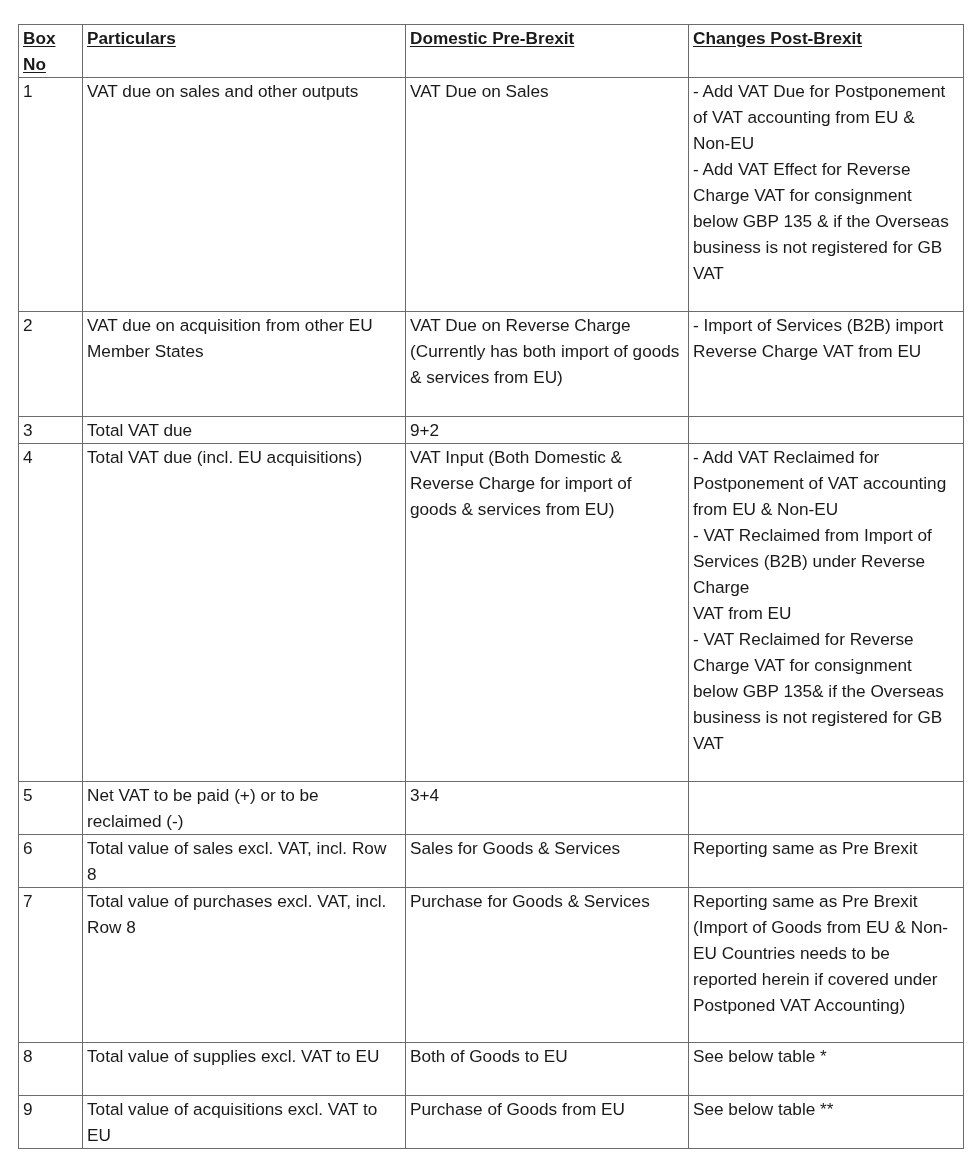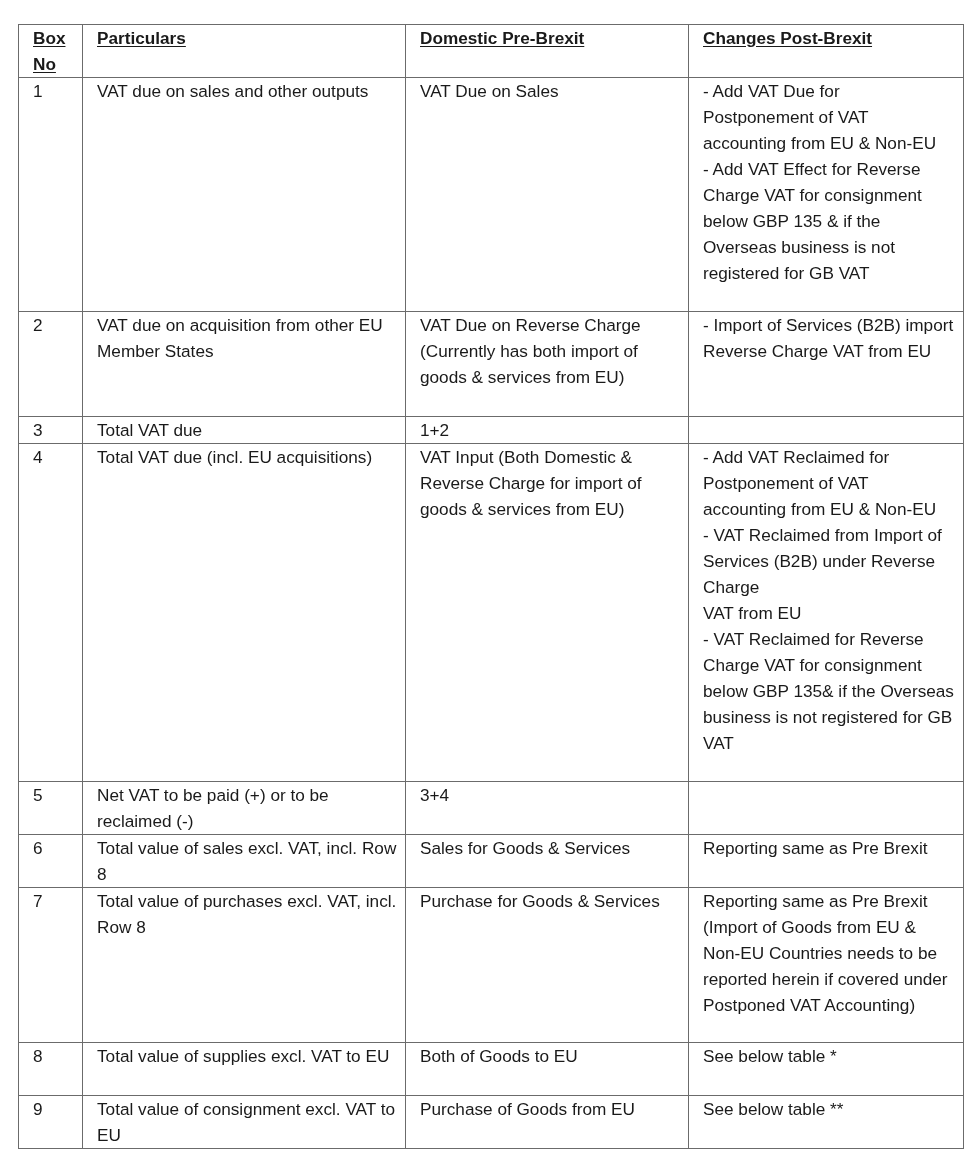--- a/index.html
+++ b/index.html
@@ -21,21 +21,21 @@
       top: 24px;
       width: 945px;
       border-collapse: collapse;
       table-layout: fixed;
       font-size: 17.2px;
       line-height: 26px;
     }
     table.vat td, table.vat th {
       border: 1.5px solid #6b6b6b;
       vertical-align: top;
-      padding: 0 8px 0 14px;
+      padding: 0 8px 0 4px;
       text-align: left;
       font-weight: normal;
       white-space: pre-line;
       word-wrap: break-word;
     }
     table.vat th {
       font-weight: bold;
     }
     table.vat th span.hdr {
       text-decoration: underline;
@@ -86,21 +86,21 @@
     </tr>
     <tr class="r2">
       <td>2</td>
       <td>VAT due on acquisition from other EU Member States</td>
       <td>VAT Due on Reverse Charge (Currently has both import of goods &amp; services from EU)</td>
       <td>- Import of Services (B2B) import Reverse Charge VAT from EU</td>
     </tr>
     <tr class="r3">
       <td>3</td>
       <td>Total VAT due</td>
-      <td>1+2</td>
+      <td>9+2</td>
       <td></td>
     </tr>
     <tr class="r4">
       <td>4</td>
       <td>Total VAT due (incl. EU acquisitions)</td>
       <td>VAT Input (Both Domestic &amp; Reverse Charge for import of goods &amp; services from EU)</td>
       <td>- Add VAT Reclaimed for Postponement of VAT accounting from EU &amp; Non-EU
 - VAT Reclaimed from Import of Services (B2B) under Reverse Charge
 VAT from EU
 - VAT Reclaimed for Reverse Charge VAT for consignment below GBP 135&amp; if the Overseas business is not registered for GB VAT</td>
@@ -124,18 +124,18 @@
       <td>Reporting same as Pre Brexit (Import of Goods from EU &amp; Non-EU Countries needs to be reported herein if covered under Postponed VAT Accounting)</td>
     </tr>
     <tr class="r8">
       <td>8</td>
       <td>Total value of supplies excl. VAT to EU</td>
       <td>Both of Goods to EU</td>
       <td>See below table *</td>
     </tr>
     <tr class="r9">
       <td>9</td>
-      <td>Total value of consignment excl. VAT to EU</td>
+      <td>Total value of acquisitions excl. VAT to EU</td>
       <td>Purchase of Goods from EU</td>
       <td>See below table **</td>
     </tr>
   </tbody>
 </table>
 
 </body></html>

